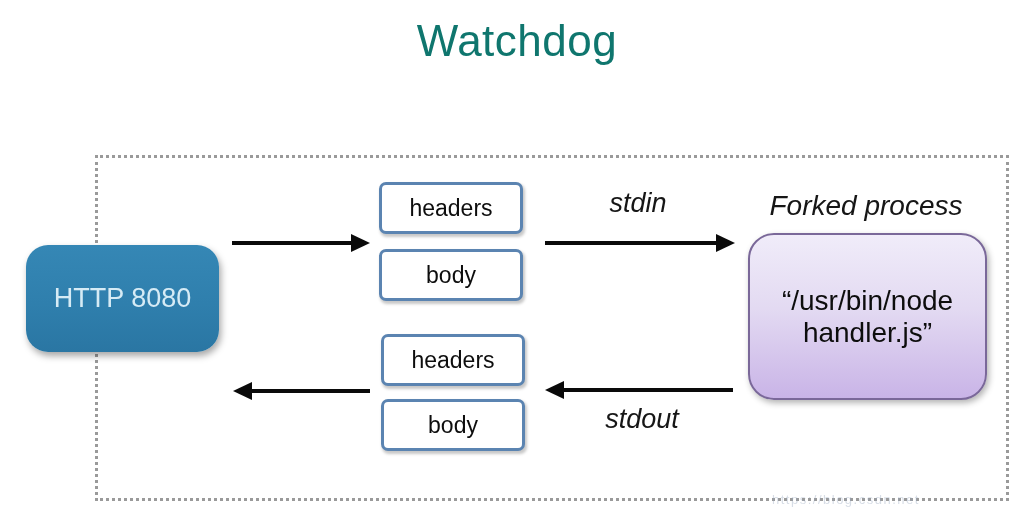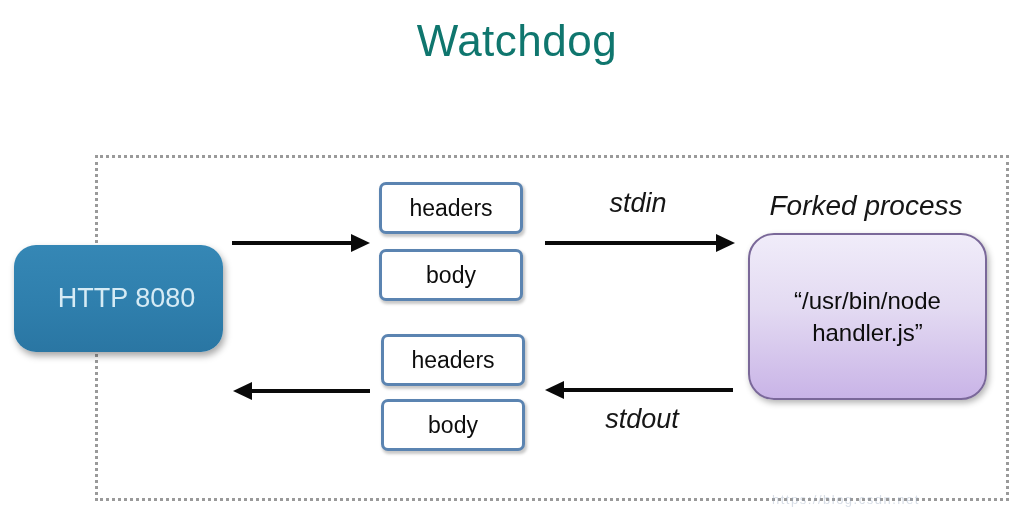--- a/index.html
+++ b/index.html
@@ -20,25 +20,25 @@
   }
   .title{
     position:absolute;left:0;top:16px;width:100%;text-align:center;
     font-size:44px;font-weight:500;letter-spacing:0.5px;color:#0f766e;
   }
   .dotted-frame{
     position:absolute;left:95px;top:155px;width:908px;height:340px;
     border:3px dotted var(--dotted_border);
   }
   .http-node{
-    position:absolute;left:14px;top:245px;width:193px;height:107px;
+    position:absolute;left:26px;top:245px;width:193px;height:107px;
     background:linear-gradient(180deg,#3587b5 0%,var(--http_node_bg) 55%,#2a76a3 100%);
     border-radius:22px;box-shadow:2px 4px 7px rgba(0,0,0,0.35);
     display:flex;align-items:center;justify-content:center;
-    color:var(--http_node_text);font-size:27px;font-weight:400;z-index:3;padding-left:16px;
+    color:var(--http_node_text);font-size:27px;font-weight:400;z-index:3;
   }
   .io-box{
     position:absolute;width:138px;height:46px;background:#fff;
     border:3px solid var(--io_box_border);border-radius:7px;
     box-shadow:1.5px 2.5px 3px rgba(0,0,0,0.22);
     display:flex;align-items:center;justify-content:center;
     font-size:23px;color:#0d0d0d;z-index:2;
   }
   .io-headers-top{left:379px;top:182px;}
   .io-body-top{left:379px;top:249px;}
@@ -74,21 +74,21 @@
   .arrow-stdout{left:545px;top:381px;width:188px;}
   .arrow-stdout .shaft{left:17px;width:171px;}
   .process-node{
     position:absolute;left:748px;top:233px;width:235px;height:163px;
     border:2px solid var(--process_border);border-radius:26px;
     background:linear-gradient(180deg,var(--process_bg_top) 0%,#e3daf2 45%,var(--process_bg_bottom) 100%);
     box-shadow:2px 3px 6px rgba(0,0,0,0.3);
     display:flex;align-items:center;justify-content:center;z-index:2;
   }
   .process-node .cmd{
-    width:205px;text-align:center;font-size:24px;line-height:32px;color:#0d0d0d;
+    width:205px;text-align:center;font-size:28px;line-height:32px;color:#0d0d0d;
   }
   .watermark{
     position:absolute;right:4px;top:478px;z-index:4;
     font-size:20px;color:var(--watermark_text);letter-spacing:1px;
   }
   .watermark-url{
     position:absolute;left:772px;top:492px;z-index:4;
     font-size:13px;color:rgba(150,165,190,0.38);letter-spacing:1.5px;
   }
 </style>

